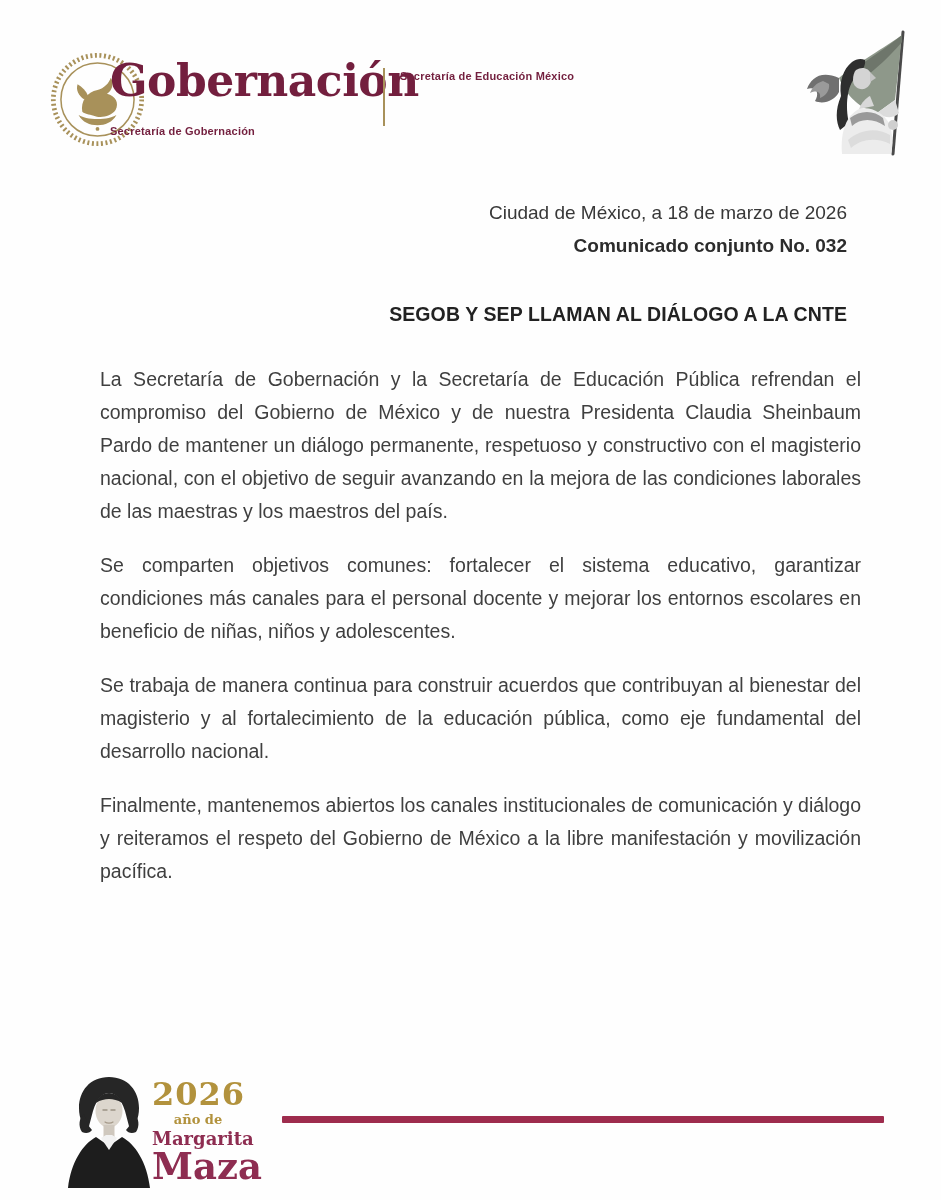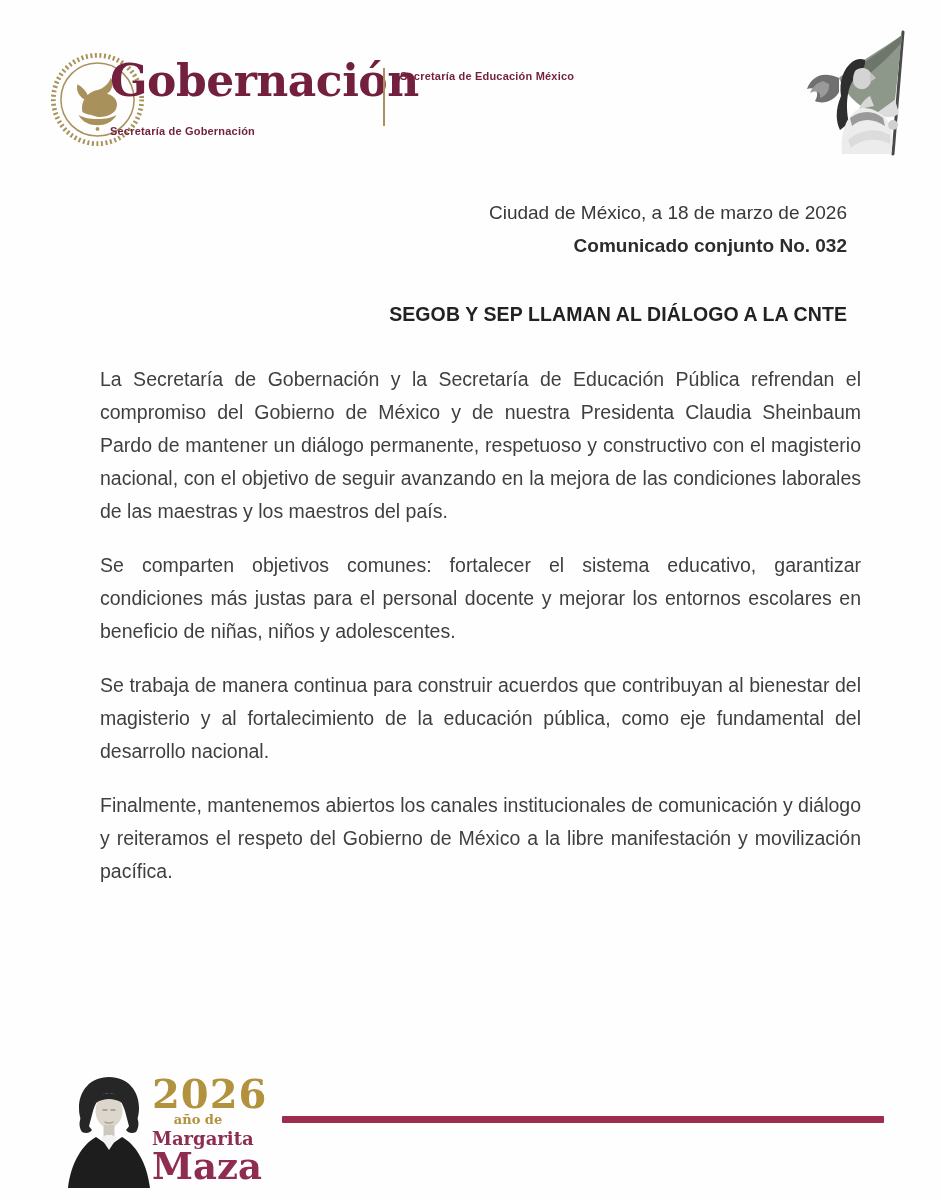--- a/index.html
+++ b/index.html
@@ -78,21 +78,21 @@
     text-align:justify;
     color:var(--body-text);
   }
 
   
   .footer-portrait{position:absolute;left:60px;top:1070px;width:98px;height:118px;}
   .footer-lockup{
     position:absolute;left:152px;top:1078px;width:92px;
     text-align:center;font-family:"DejaVu Serif",serif;font-weight:bold;
   }
-  .fl-year{font-size:40px;line-height:32px;color:var(--footer-gold);letter-spacing:1px;}
+  .fl-year{font-size:32px;line-height:32px;color:var(--footer-gold);letter-spacing:1px;}
   .fl-sub{font-size:13px;line-height:15px;color:var(--footer-gold);margin-top:2px;}
   .fl-first{font-size:18px;line-height:20px;color:var(--footer-maroon);margin-top:2px;}
   .fl-last{font-size:37px;line-height:34px;color:var(--footer-maroon);}
   .footer-rule{
     position:absolute;left:282px;top:1116px;
     width:602px;height:7px;
     background:var(--rule-maroon);
     border-radius:1px;
   }
 </style>
@@ -153,21 +153,21 @@
 
   <section class="meta">
     <div class="dateline">Ciudad de México, a 18 de marzo de 2026</div>
     <div class="bulletin-no">Comunicado conjunto No. 032</div>
   </section>
 
   <h1 class="doc-title">SEGOB Y SEP LLAMAN AL DIÁLOGO A LA CNTE</h1>
 
   <main class="body-copy">
     <p>La Secretaría de Gobernación y la Secretaría de Educación Pública refrendan el compromiso del Gobierno de México y de nuestra Presidenta Claudia Sheinbaum Pardo de mantener un diálogo permanente, respetuoso y constructivo con el magisterio nacional, con el objetivo de seguir avanzando en la mejora de las condiciones laborales de las maestras y los maestros del país.</p>
-    <p>Se comparten objetivos comunes: fortalecer el sistema educativo, garantizar condiciones más justas para el personal docente y mejorar los entornos escolares en beneficio de niñas, niños y adolescentes.</p>
+    <p>Se comparten objetivos comunes: fortalecer el sistema educativo, garantizar condiciones más canales para el personal docente y mejorar los entornos escolares en beneficio de niñas, niños y adolescentes.</p>
     <p>Se trabaja de manera continua para construir acuerdos que contribuyan al bienestar del magisterio y al fortalecimiento de la educación pública, como eje fundamental del desarrollo nacional.</p>
     <p>Finalmente, mantenemos abiertos los canales institucionales de comunicación y diálogo y reiteramos el respeto del Gobierno de México a la libre manifestación y movilización pacífica.</p>
   </main>
 
   <footer>
 
     <svg class="footer-portrait" viewBox="0 0 98 118" aria-hidden="true">
 
       <path d="M49 7 C30 7 19 21 19 38 C19 49 23 56 28 60 L33 41 C37 28 43 23 49 23
                C55 23 61 28 65 41 L70 60 C75 56 79 49 79 38 C79 21 68 7 49 7 Z" fill="#262626"></path>

